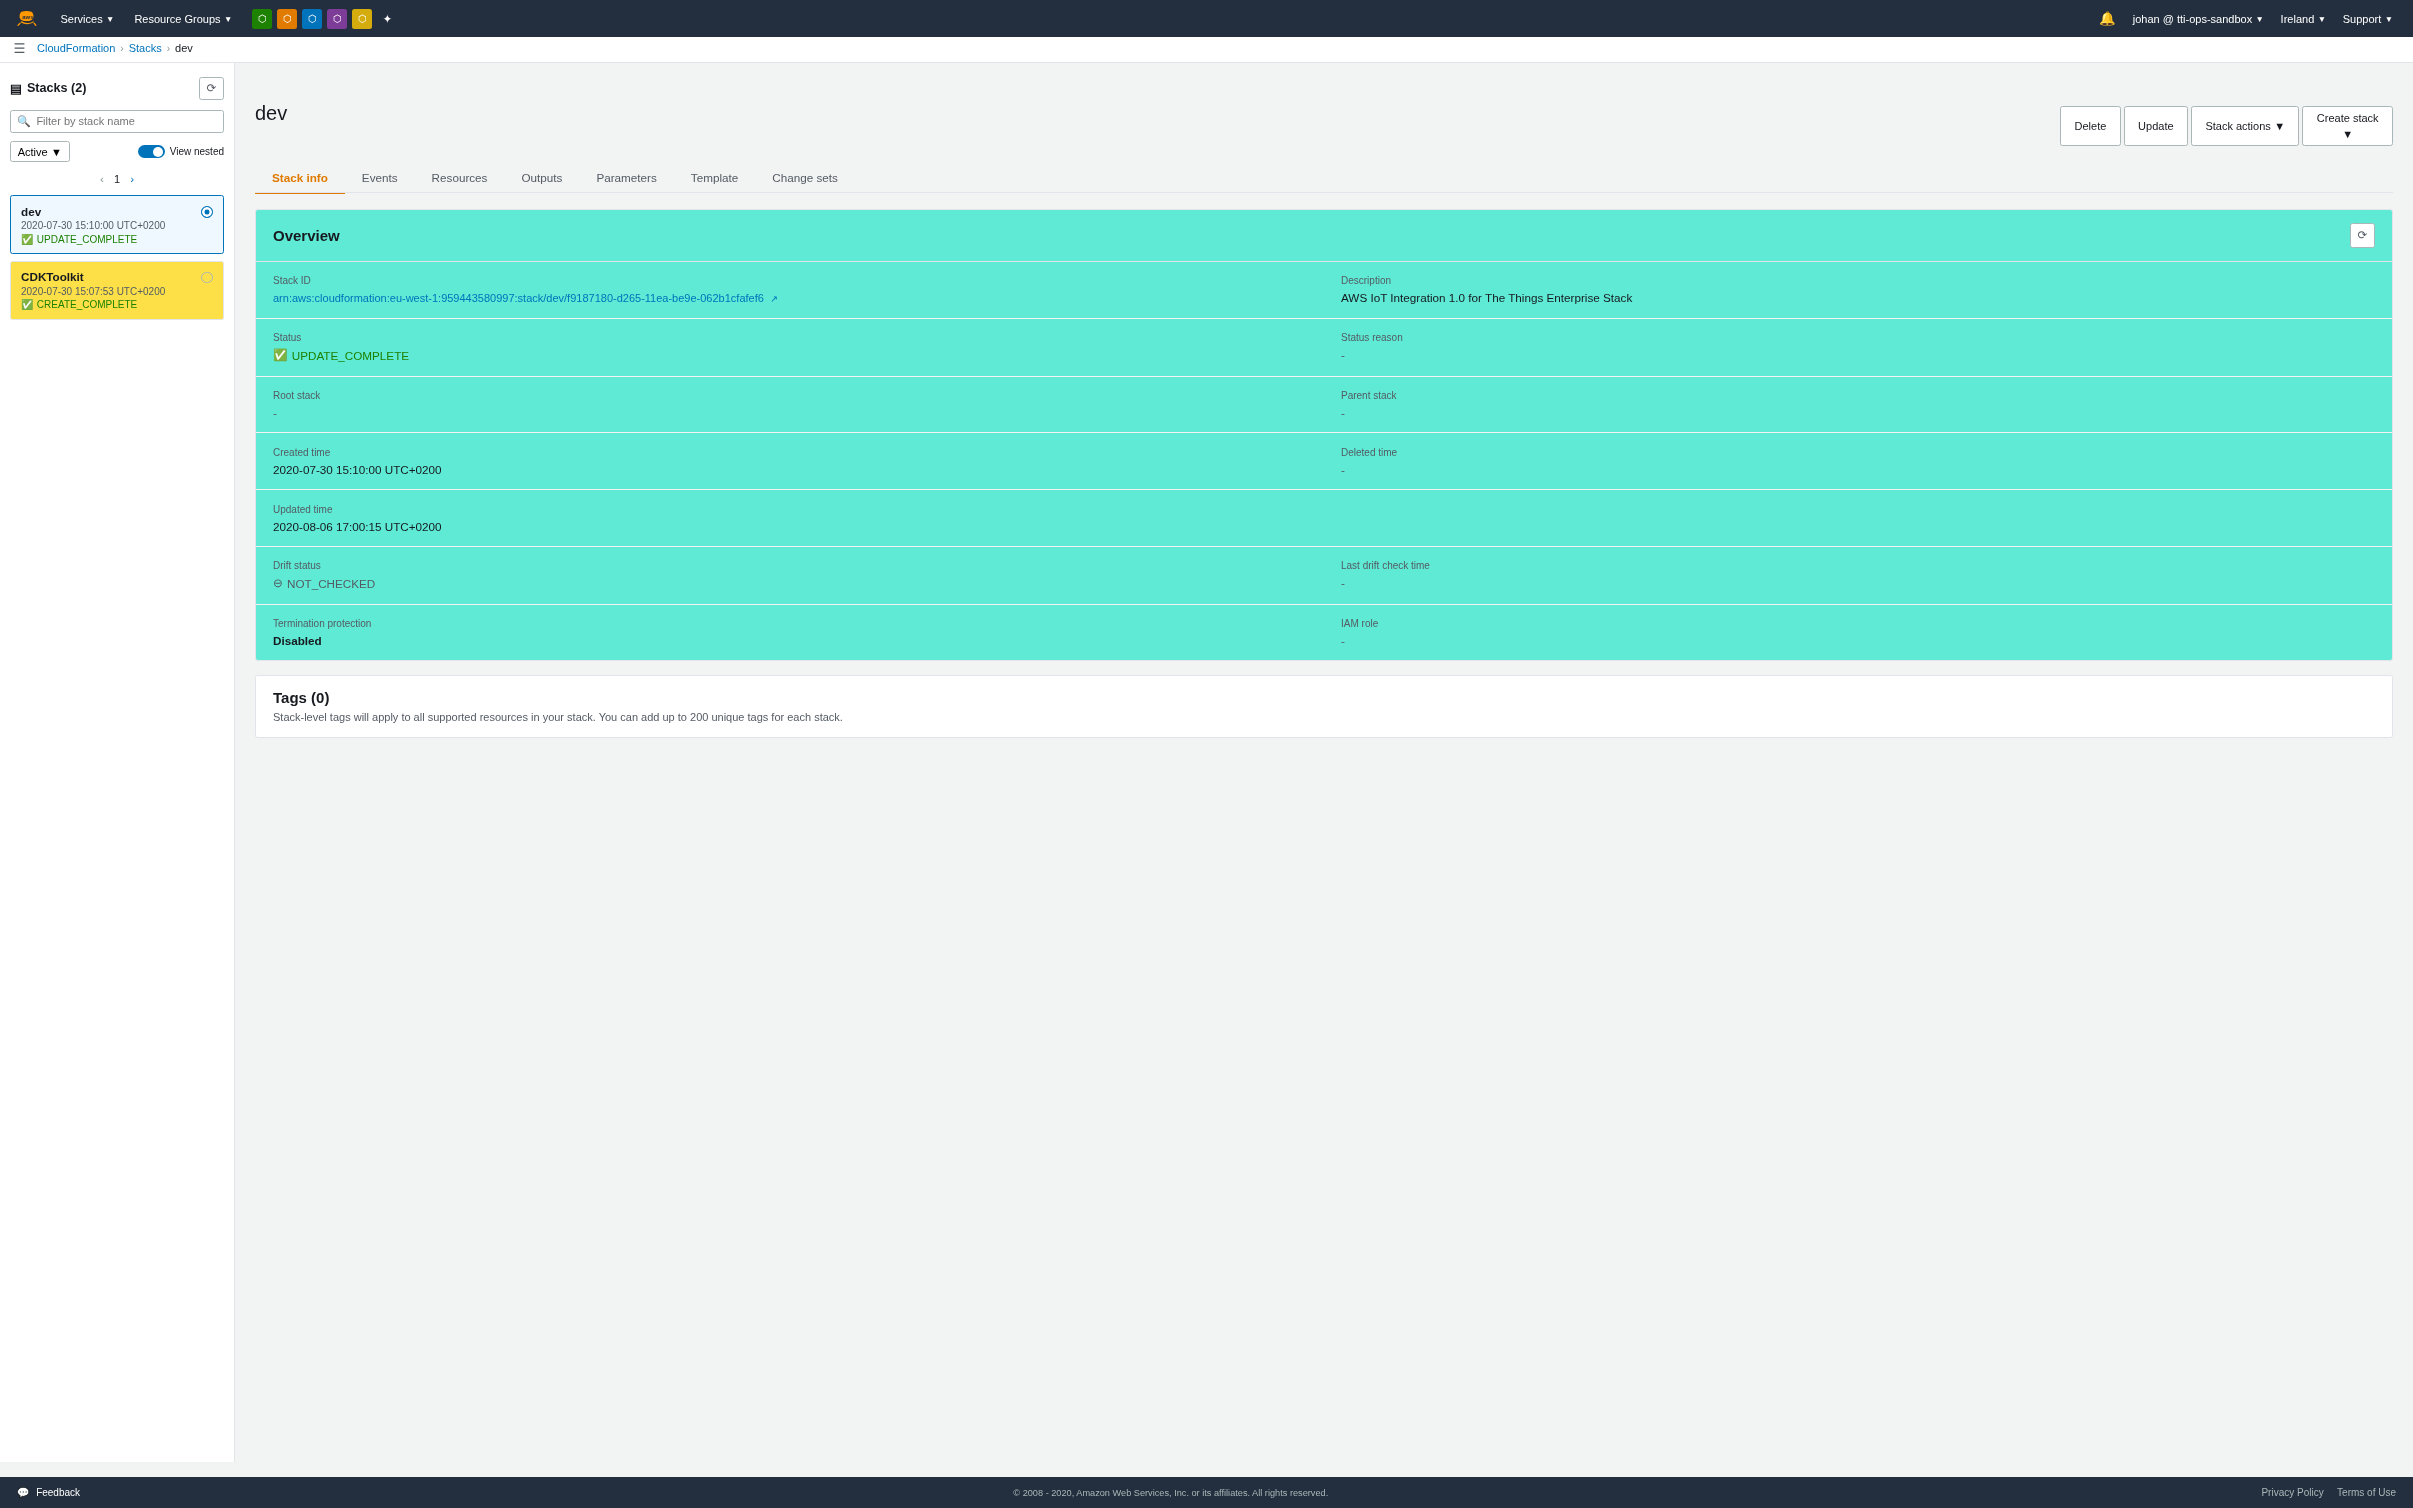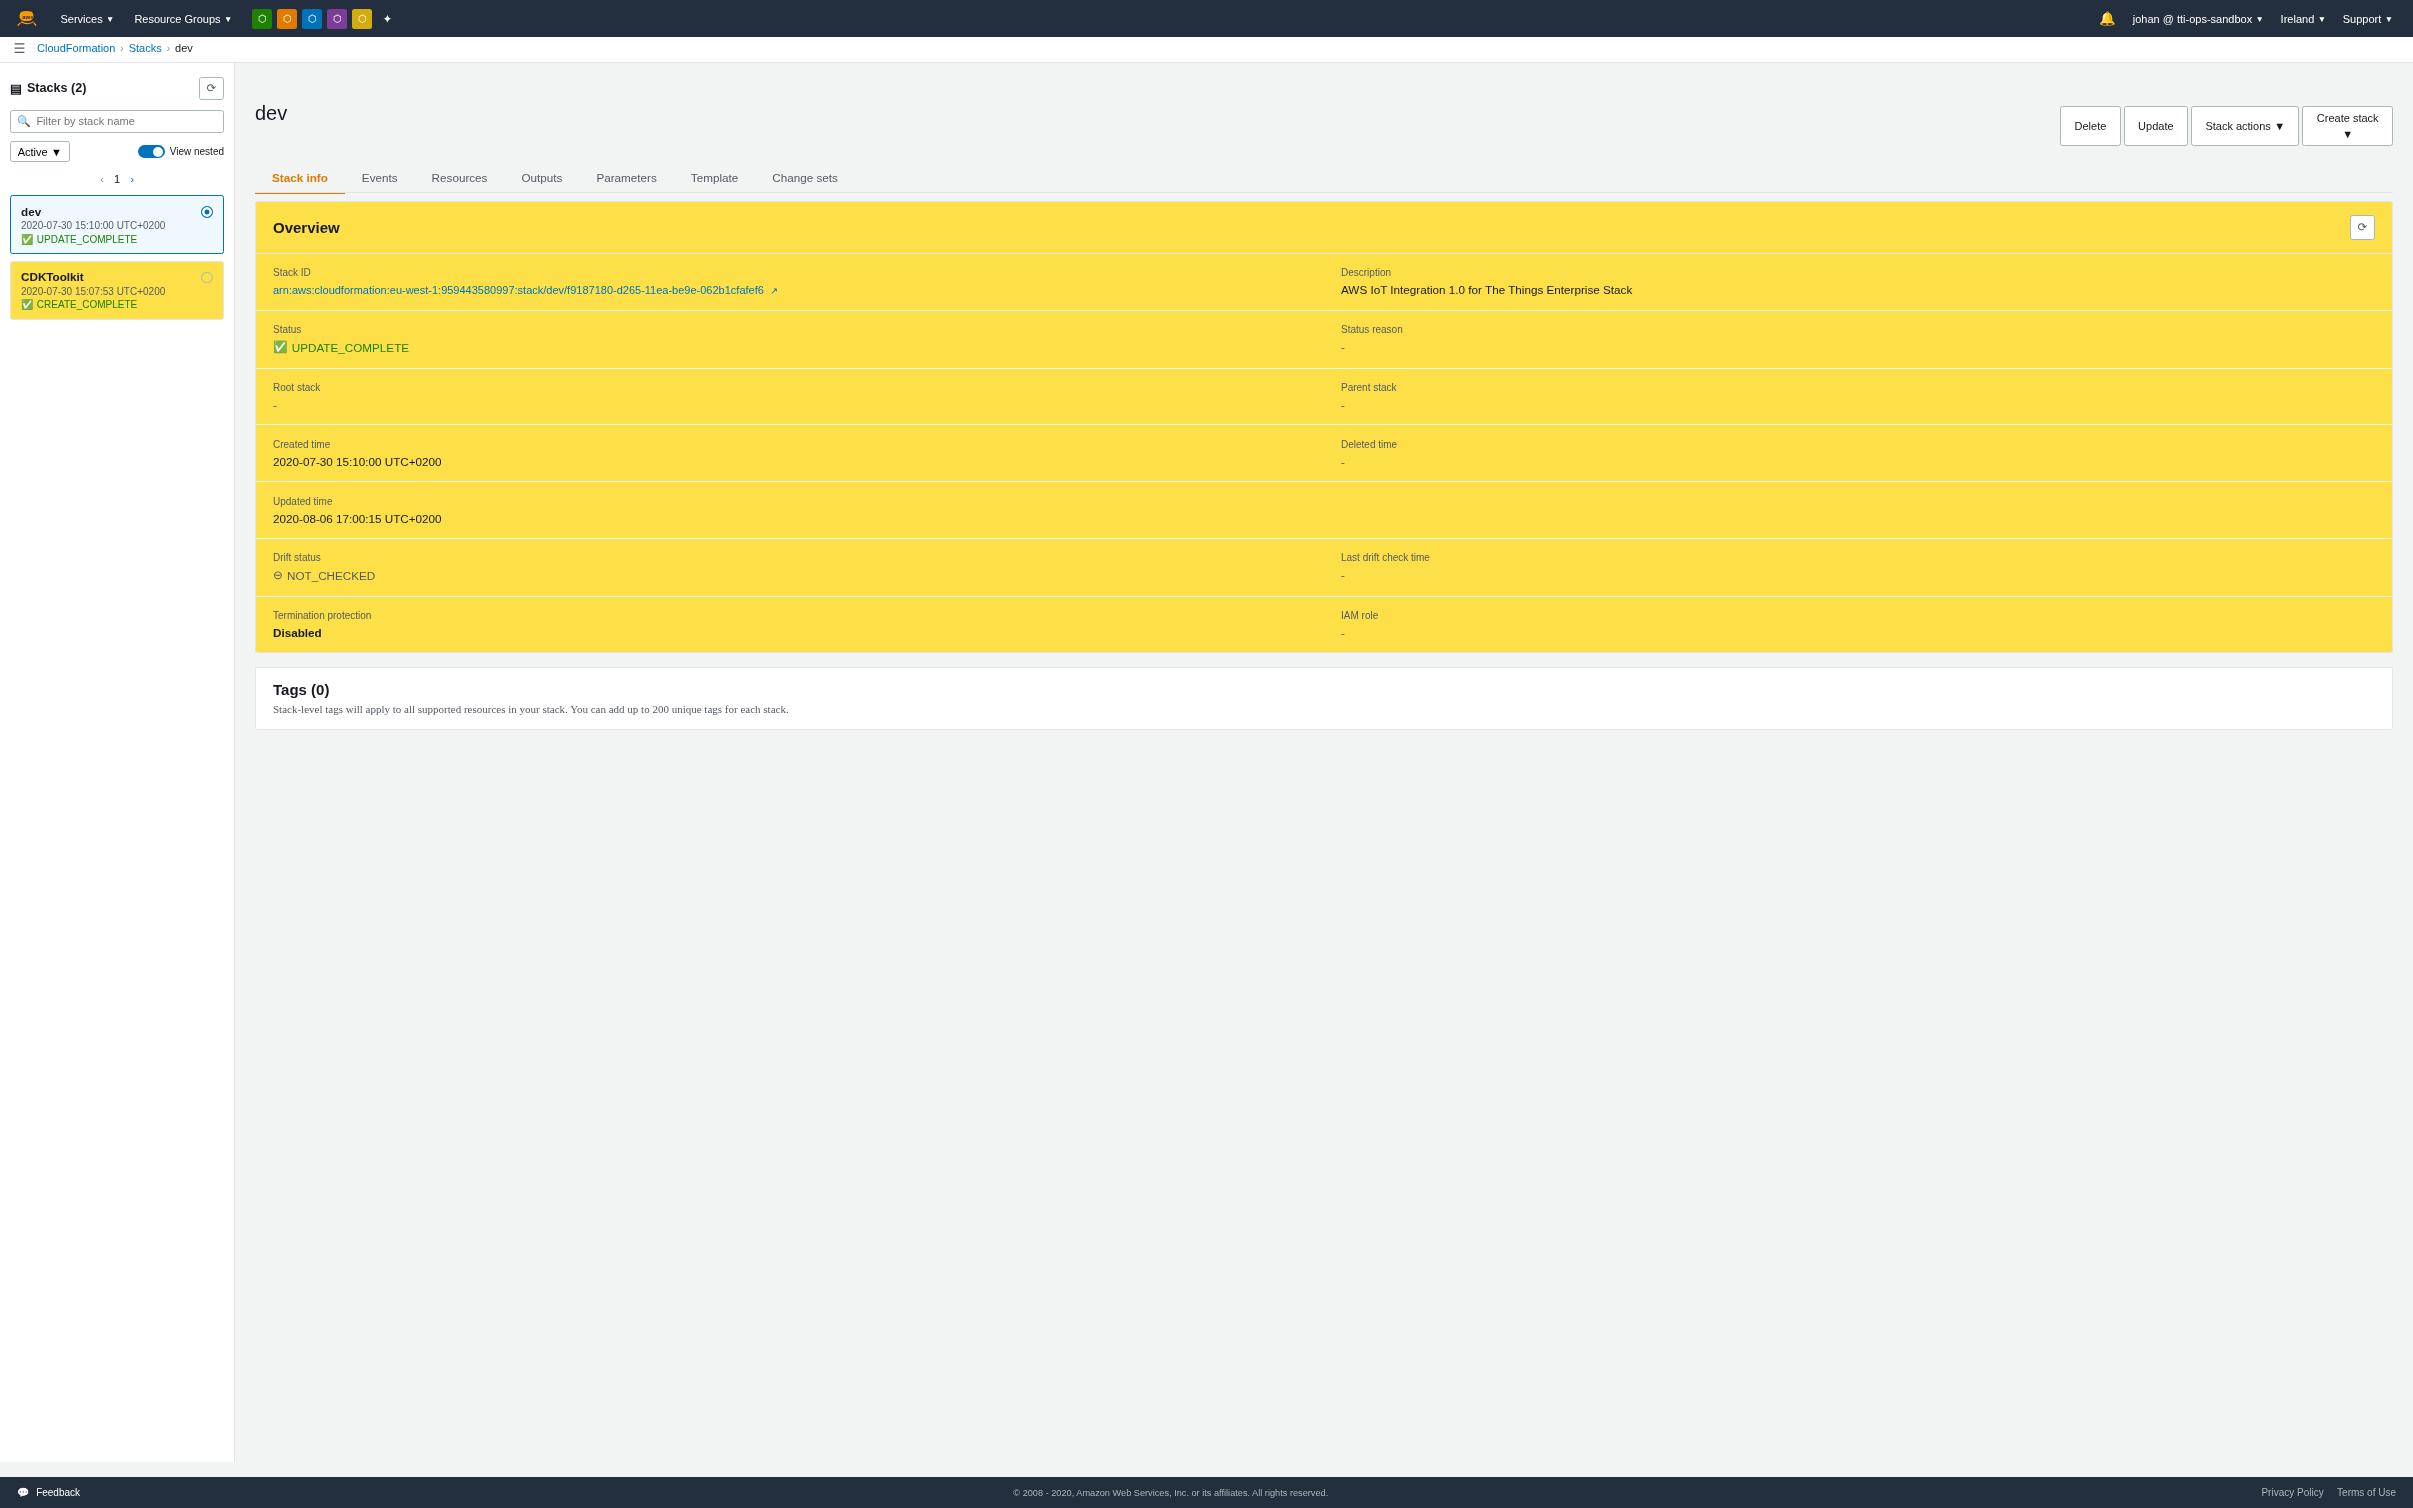--- a/index.html
+++ b/index.html
@@ -242,24 +242,24 @@
       margin-bottom: -1.7px;
     }
     .tab.active {
       color: #e07b00;
       border-bottom-color: #e07b00;
       font-weight: 600;
     }
 
     
     .content-panel {
-      background: #fde047;
+      background: #5eead4;
       border: 0.8px solid #e1e4e8;
       border-radius: 3px;
-      margin-top: 8px;
+      margin-top: 16px;
     }
     .panel-header {
       display: flex;
       align-items: center;
       justify-content: space-between;
       padding: 13.4px 17px;
       border-bottom: 0.8px solid #e1e4e8;
     }
     .panel-title { font-size: 15px; font-weight: 700; color: #16191f; }
     .panel-refresh {
@@ -304,21 +304,21 @@
 
     
     .tags-section {
       background: #fff;
       border: 0.8px solid #e1e4e8;
       border-radius: 2.5px;
       margin-top: 13.4px;
       padding: 13.4px 17px;
     }
     .tags-title { font-size: 15px; font-weight: 700; color: #16191f; margin-bottom: 5px; }
-    .tags-desc { font-size: 11px; color: #545b64; font-family: Liberation Serif, serif; }
+    .tags-desc { font-size: 11px; color: #545b64; }
 
     
     .footer {
       background: #232f3e;
       padding: 10px 17px;
       display: flex;
       align-items: center;
       justify-content: space-between;
       position: fixed;
       bottom: 0; left: 0; right: 0;

